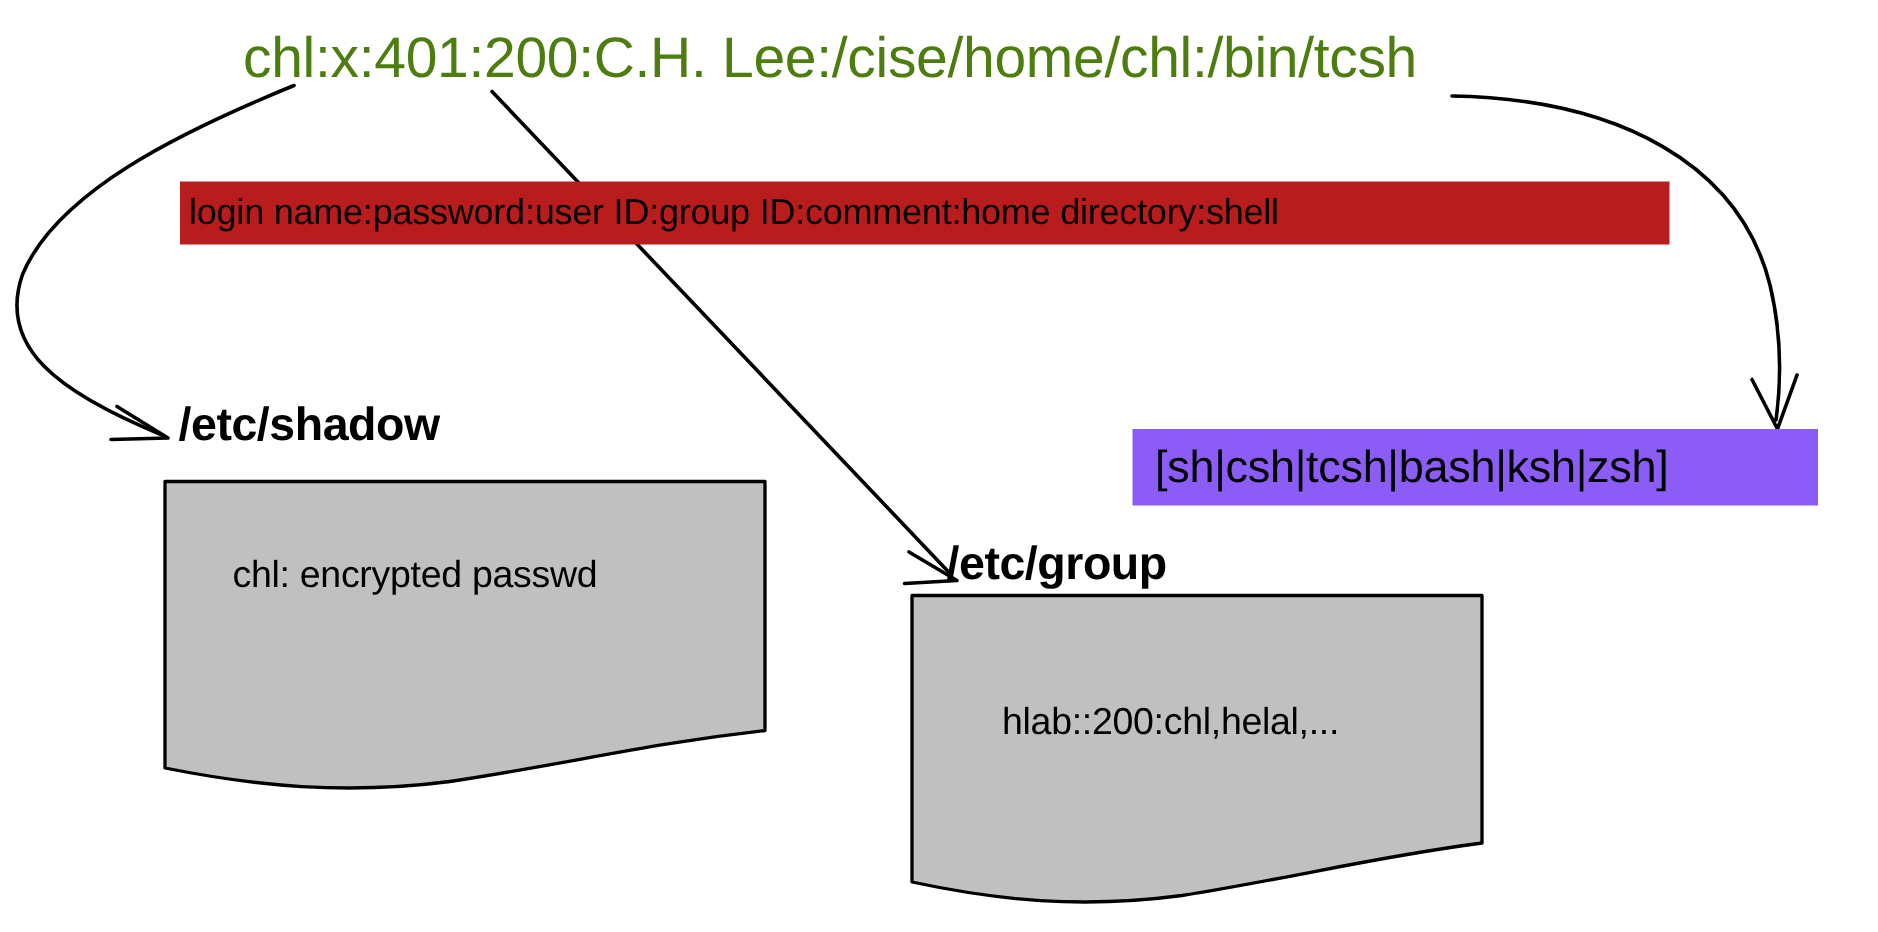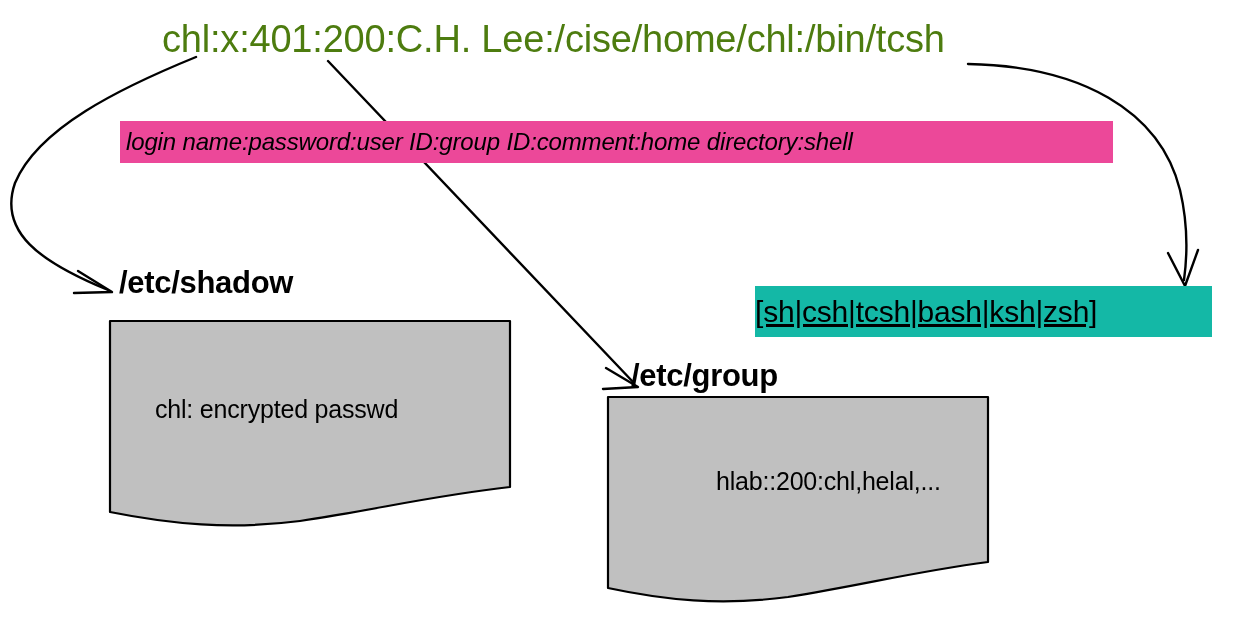--- a/index.html
+++ b/index.html
@@ -32,44 +32,43 @@
     white-space: nowrap;
     letter-spacing: -0.2px;
     margin-left: 36px;
   }
   .format-banner {
     position: absolute;
     left: 120px;
     top: 121px;
     width: 993px;
     height: 42px;
-    background: #ec4899;
+    background: #b91c1c;
     color: #000000;
     font-size: 24px;
     line-height: 42px;
     white-space: nowrap;
     box-sizing: border-box;
     padding-left: 6px;
     letter-spacing: -0.15px;
-    font-style: italic;
   }
   .shell-box {
     position: absolute;
     left: 755px;
     top: 286px;
     width: 457px;
     height: 51px;
-    background: #14b8a6;
+    background: #8b5cf6;
     color: #000000;
     font-size: 30px;
     line-height: 51px;
     white-space: nowrap;
     box-sizing: border-box;
+    padding-left: 15px;
     letter-spacing: -0.2px;
-    text-decoration: underline;
   }
   .file-label {
     position: absolute;
     font-size: 31px;
     line-height: 36px;
     color: #000000;
     white-space: nowrap;
     letter-spacing: -0.3px;
     font-weight: bold;
   }
@@ -77,22 +76,22 @@
   #group-label  { left: 631px; top: 358px; text-align: center; }
 
   .doc-text {
     position: absolute;
     font-size: 25px;
     line-height: 30px;
     color: #000000;
     white-space: nowrap;
     letter-spacing: -0.2px;
   }
-  #shadow-doc-text { left: 155px; top: 394px; }
-  #group-doc-text  { left: 716px; top: 466px; text-align: right; }
+  #shadow-doc-text { left: 155px; top: 368px; }
+  #group-doc-text  { left: 668px; top: 466px; text-align: right; }
 </style>
 </head>
 <body>
 
 <svg id="canvas" viewBox="0 0 1252 621" xmlns="http://www.w3.org/2000/svg">
 
   <path d="M 110 321 L 510 321 L 510 487
            C 430 496 380 509 300 521
            C 230 530 170 524 110 512 Z" fill="#c0c0c0" stroke="#000000" stroke-width="2.2" stroke-linejoin="round"></path>
 

